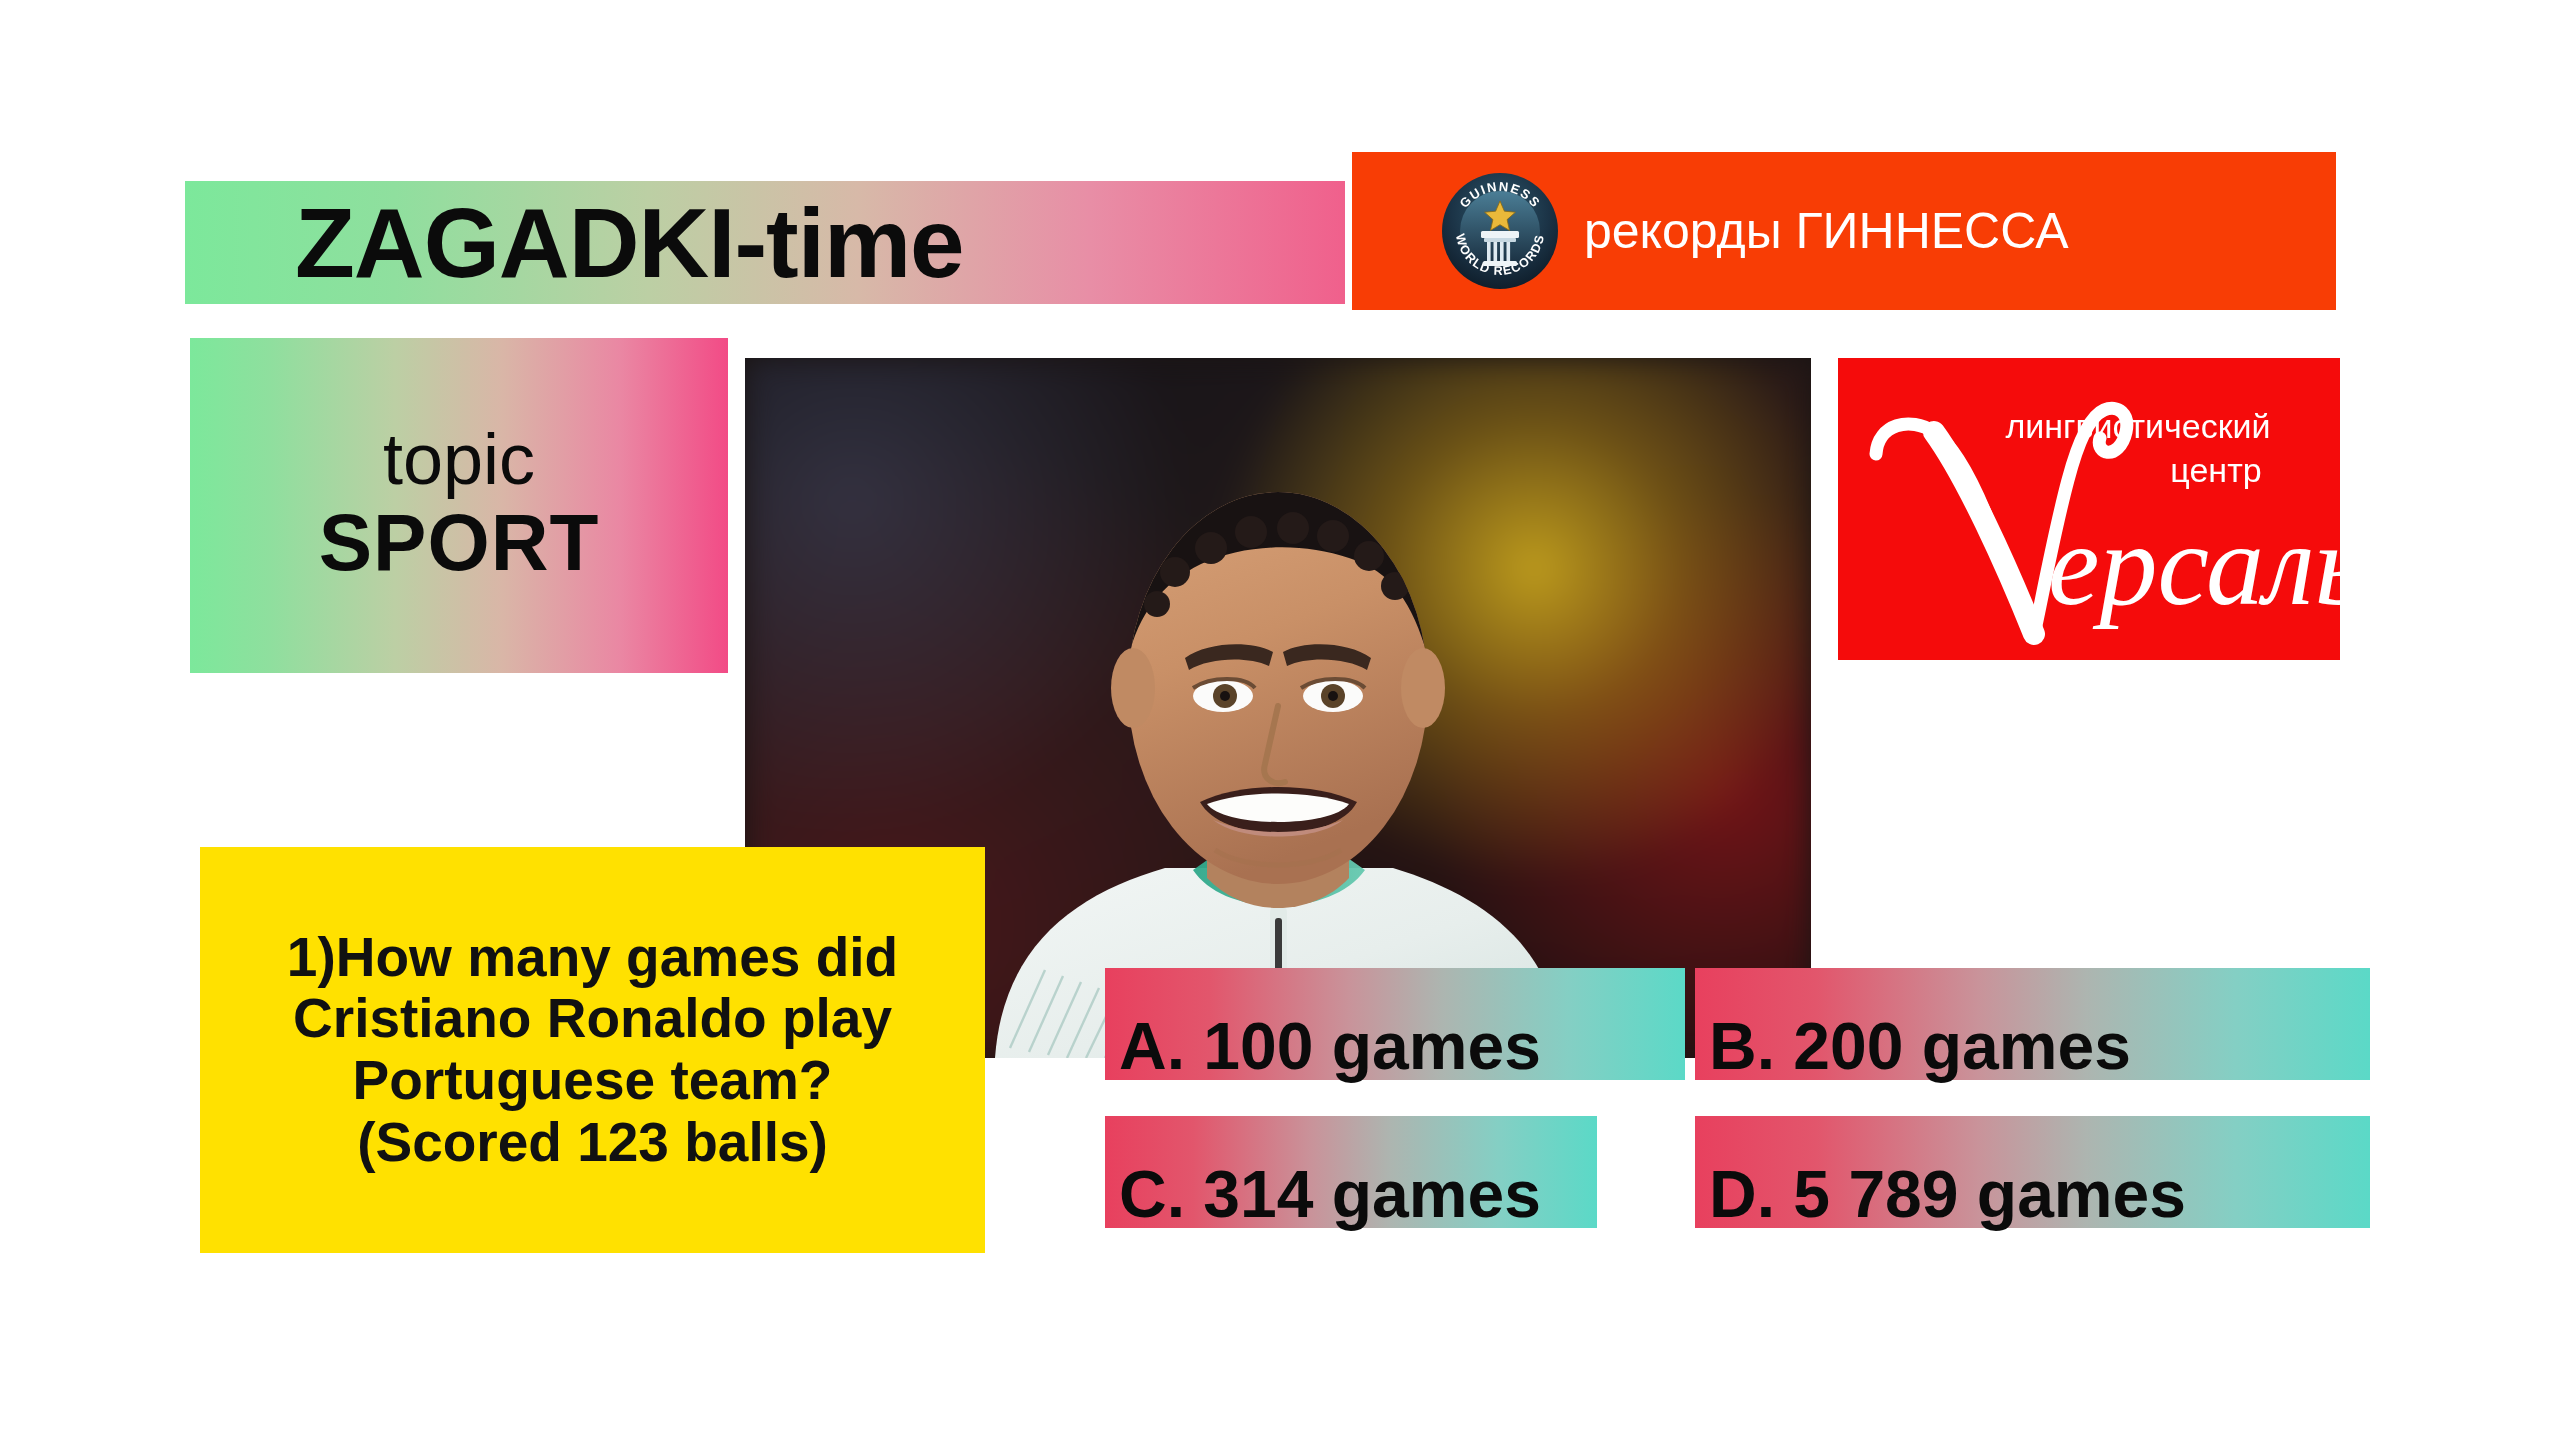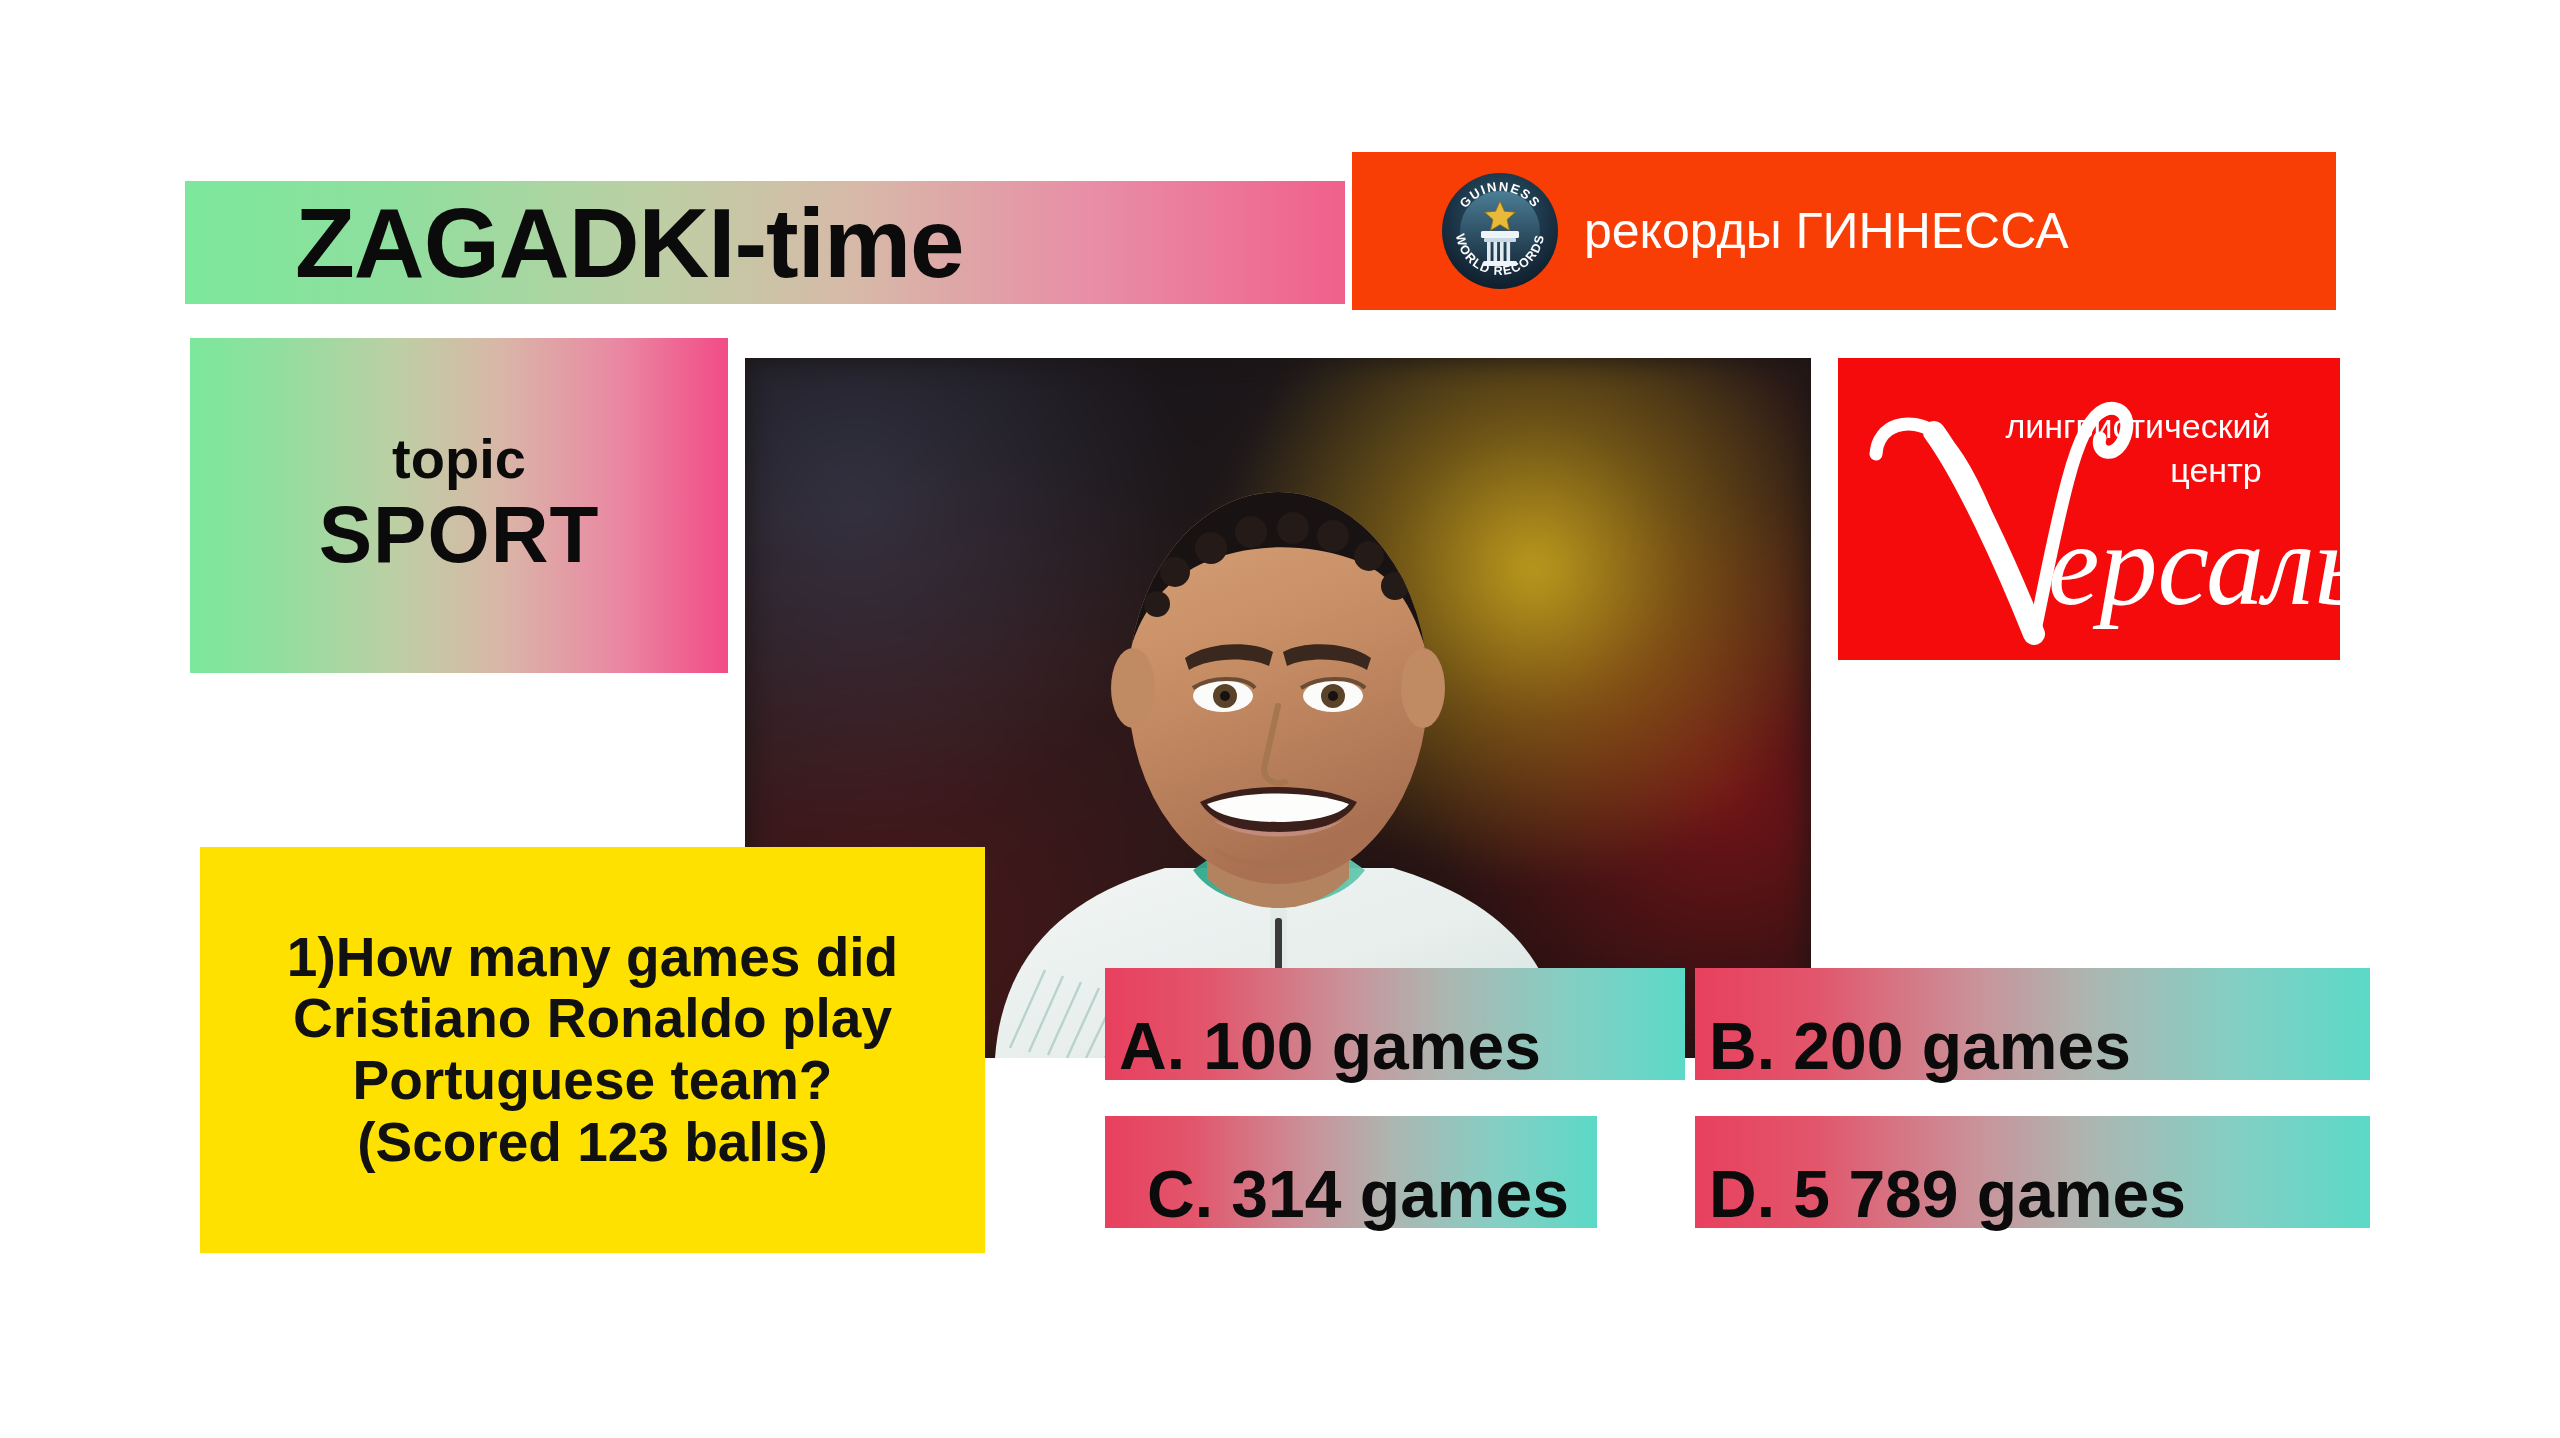--- a/index.html
+++ b/index.html
@@ -30,21 +30,21 @@
     font-size:50px; color:#fff; margin-left:24px; white-space:nowrap; letter-spacing:0px;
     font-family:"Liberation Sans", sans-serif;
   }
 
   
   .topic-box {
     position:absolute; left:190px; top:338px; width:538px; height:335px;
     background:linear-gradient(90deg,#7CE89B 0%, #8FDF9E 15%, #BCCFA4 38%, #D9B6A7 58%, #EA87A3 80%, #F24B86 100%);
     display:flex; flex-direction:column; justify-content:center; align-items:center;
   }
-  .topic-line1 { font-size:56px; font-weight:bold; color:#0b0b0b; line-height:1.05; }
+  .topic-line1 { font-size:72px; font-weight:normal; color:#0b0b0b; line-height:1.05; }
   .topic-line2 { font-size:80px; font-weight:bold; color:#0b0b0b; line-height:1.15; letter-spacing:1px; }
 
   
   .photo {
     position:absolute; left:745px; top:358px; width:1066px; height:700px;
     overflow:hidden; background:#1a1413;
   }
   .photo-bg { position:absolute; inset:0;
     background:
       radial-gradient(circle at 74% 30%, rgba(214,178,30,0.85) 0%, rgba(190,150,20,0.45) 16%, rgba(0,0,0,0) 34%),
@@ -76,21 +76,21 @@
   .answer {
     position:absolute; height:112px; display:flex; align-items:center;
     background:linear-gradient(90deg,#E8405E 0%, #E2566C 18%, #C9939A 42%, #ADB5B0 58%, #84CFC4 80%, #5BD9C7 100%);
   }
   .answer-text {
     font-size:66px; font-weight:bold; color:#0b0b0b; white-space:nowrap;
     padding-left:14px; line-height:1;margin-top:44px;
   }
   .ans-a { left:0px;   top:0px;   width:580px; }
   .ans-b { left:590px; top:0px;   width:675px; }
-  .ans-c { left:0px;   top:148px; width:492px;justify-content:center; }
+  .ans-c { left:0px;   top:148px; width:492px; }
   .ans-d { left:590px; top:148px; width:675px; }
 </style>
 </head>
 <body>
 
 <div class="stage">
 
   <div class="title-bar">
     <div class="title-text">ZAGADKI-time</div>
   </div>

